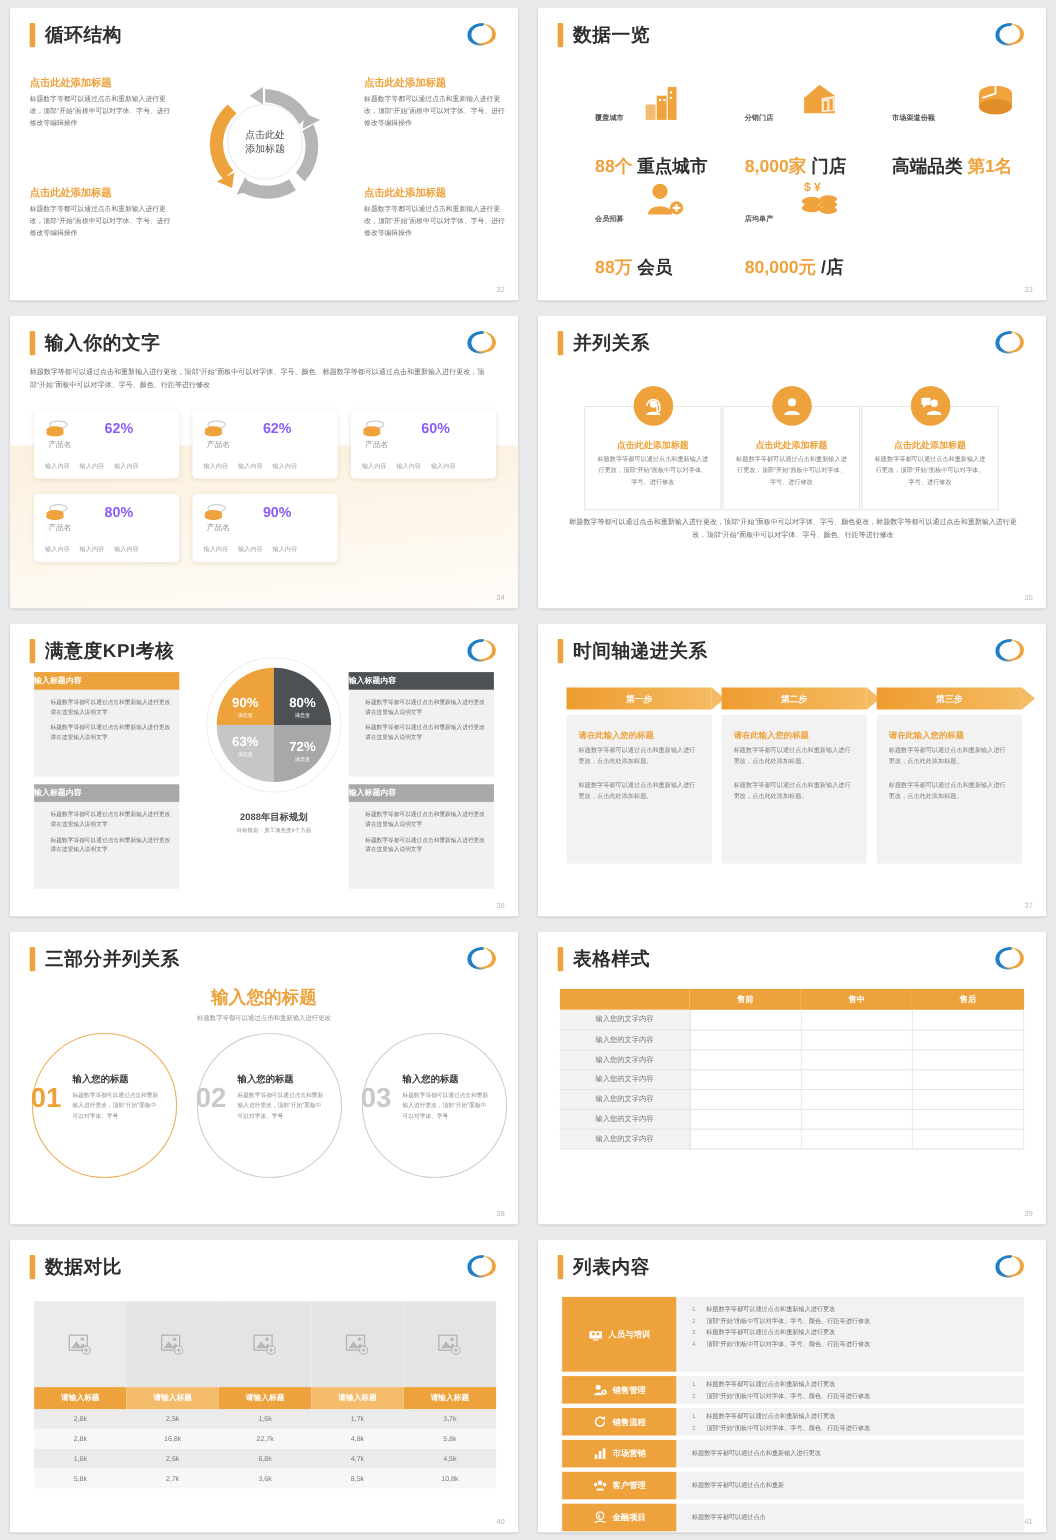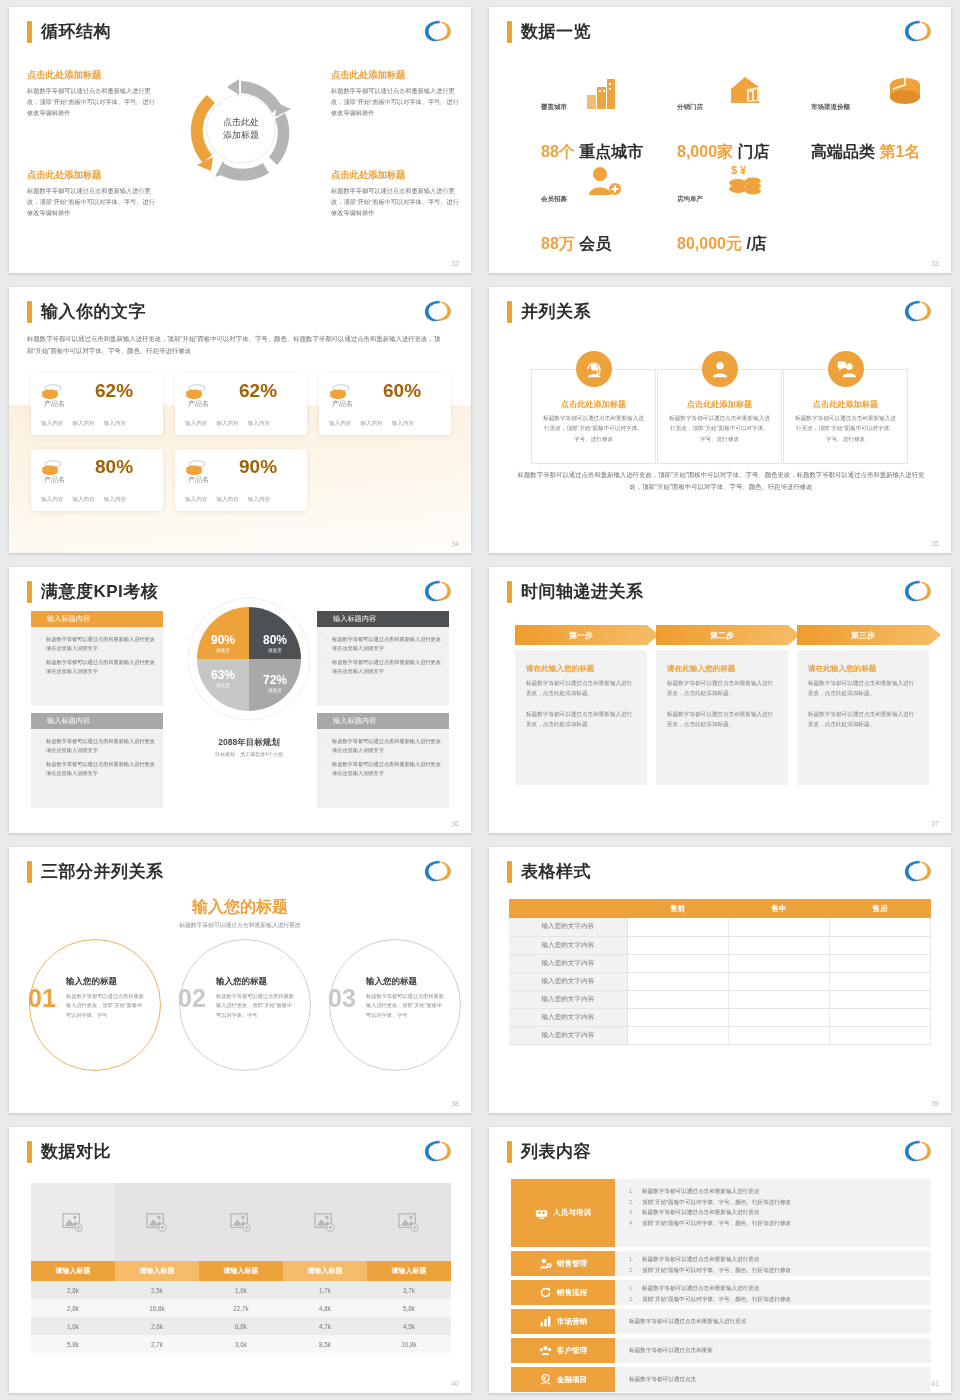--- a/index.html
+++ b/index.html
@@ -53,35 +53,35 @@
   
   .s34-wash {
     position:absolute; left:0; top:118px; width:462px; height:148px;
     background:linear-gradient(175deg,#fbf0de 0%,#fdf7ed 60%,#fffdfa 100%);
   }
   .s34-lead { position:absolute; left:18px; top:46px; width:428px; font-size:6.4px; color:#6b6b6b; line-height:1.85; }
   .s34-grid { position:absolute; left:22px; top:86px; display:grid; grid-template-columns:repeat(3,132px); grid-template-rows:repeat(2,62px); gap:14px 12px; }
   .s34-card { background:#fff; border-radius:4px; box-shadow:0 1px 4px rgba(180,160,120,.22); padding:8px 10px; position:relative; }
   .s34-top { display:flex; align-items:center; gap:6px; }
   .s34-nm { font-size:7px; color:#8a8a8a; position:absolute; left:13px; top:26px; }
-  .s34-pct { font-size:19px; font-weight:bold; color:#a16207; line-height:1; margin-left:26px; }
+  .s34-pct { font-size:13px; font-weight:bold; color:#8b5cf6; line-height:1; margin-left:26px; }
   .s34-sub { position:absolute; left:10px; bottom:7px; display:flex; gap:9px; }
   .s34-sub span { font-size:5.6px; color:#9a9a9a; }
 
   
   .p35-col { position:absolute; top:64px; width:125px; }
   .p35-box { position:absolute; top:18px; width:125px; height:95px; border:1px solid #e6e6e6; }
   .p35-circ { position:absolute; top:0; left:50%; transform:translateX(-50%); width:36px; height:36px; border-radius:50%; background:#eda23c; display:flex; align-items:center; justify-content:center; }
   .p35-h { position:absolute; top:48px; width:125px; text-align:center; font-size:8.2px; font-weight:bold; color:#eda23c; }
   .p35-p { position:absolute; top:62px; width:103px; left:11px; font-size:5.6px; color:#7a7a7a; line-height:1.85; text-align:center; }
   .p35-foot { position:absolute; left:26px; top:182px; width:412px; font-size:6.4px; color:#6b6b6b; line-height:1.9; text-align:center; }
 
   
   .k-box { position:absolute; width:132px; background:#f1f1f1; }
-  .k-hd { height:16px; font-size:7.2px; color:#fff; display:flex; align-items:center; padding-left:16px; font-weight:400; }
+  .k-hd { height:16px; font-size:7.2px; color:#fff; display:flex; align-items:center; padding-left:0; font-weight:700; }
   .k-hd.orange { background:#eda23c; }
   .k-hd.gray { background:#a8a8a8; }
   .k-hd.dark { background:#4d5154; }
   .k-ul { padding:8px 7px 8px 9px; }
   .k-li { font-size:5.2px; color:#6d6d6d; line-height:1.75; margin-bottom:5px; padding-left:6px; position:relative; }
   .k-li:before { content:"·"; position:absolute; left:0; top:-1px; color:#999; }
   .k-donut { position:absolute; left:176px; top:28px; width:128px; height:128px; }
   .pie-lbl { position:absolute; text-align:center; color:#fff; line-height:1; }
   .pie-lbl .v { font-size:12px; font-weight:bold; }
   .pie-lbl .t { font-size:4.6px; display:block; margin-top:2px; opacity:.92; }

